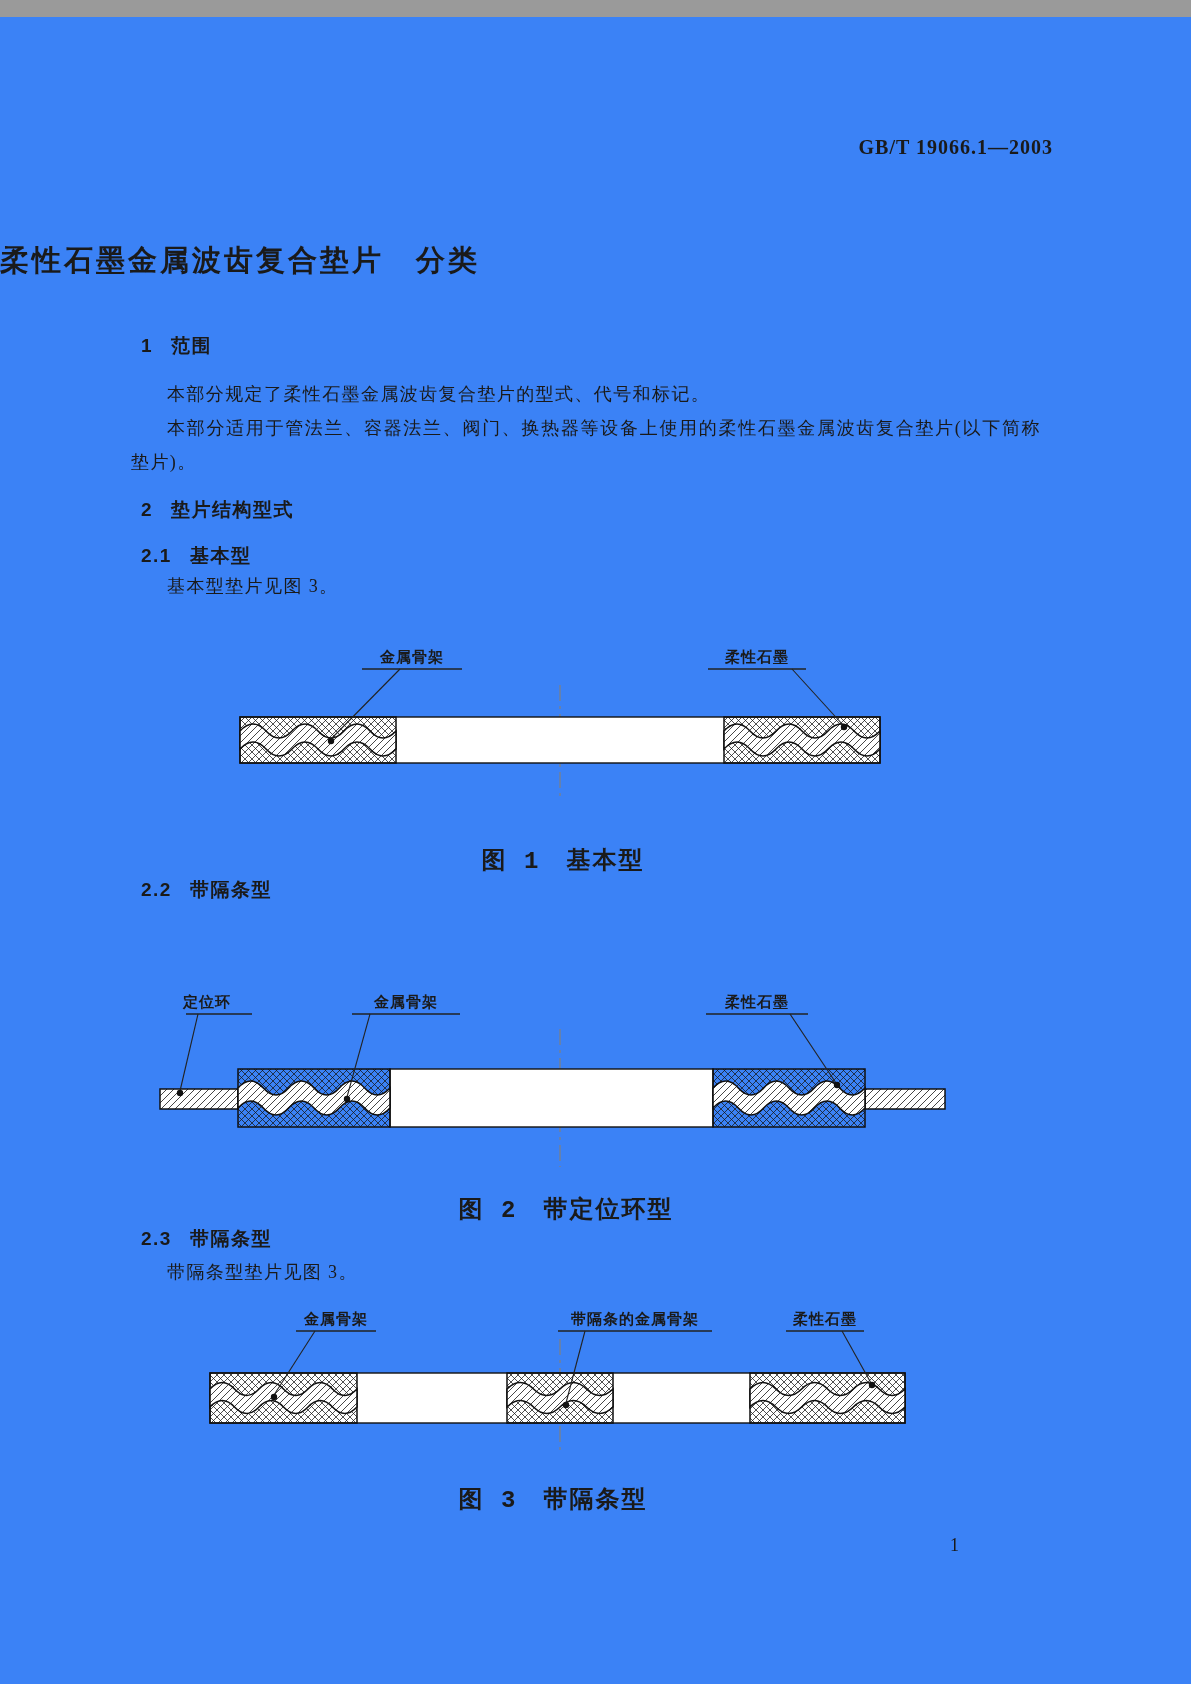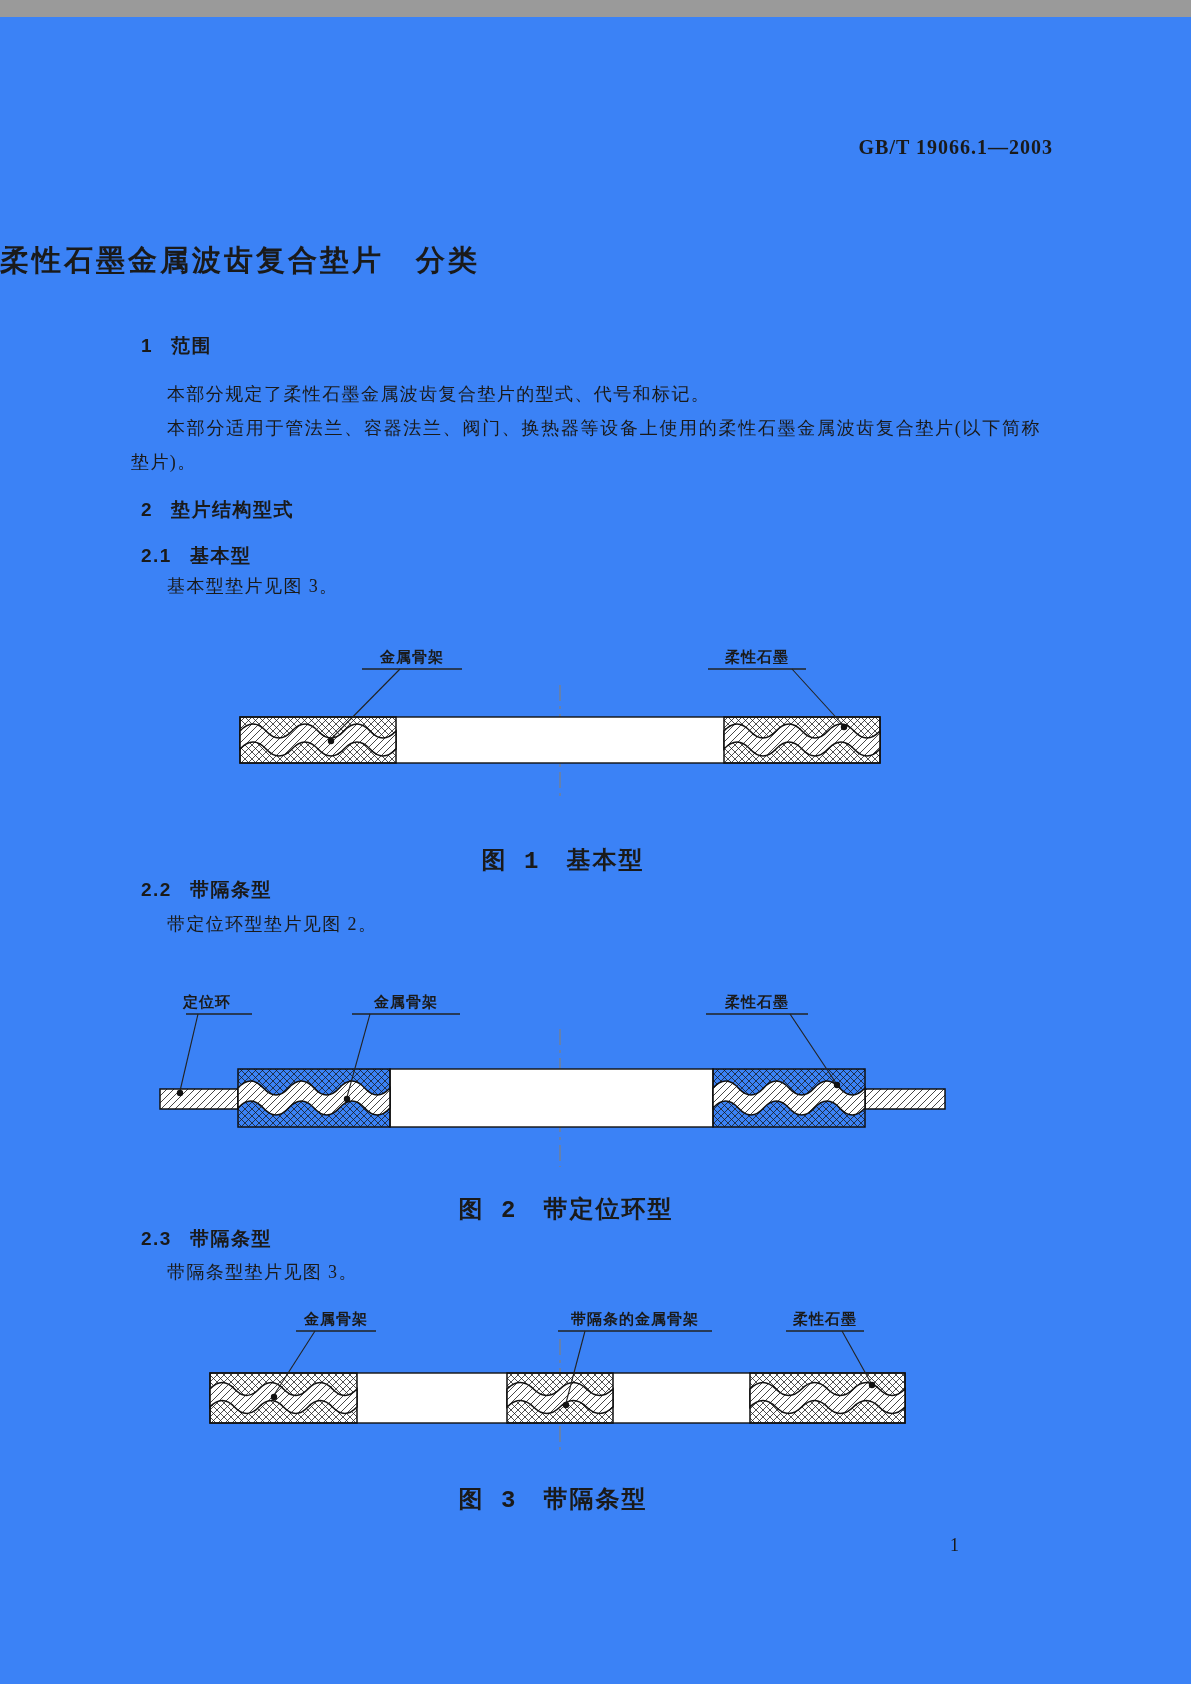--- a/index.html
+++ b/index.html
@@ -98,21 +98,20 @@
     <path class="ld" d="M792,652 L843,708"></path>
     <circle class="dot" cx="844" cy="710" r="3.2"></circle>
   </svg>
   <div class="figlabel" style="left:412px;top:631px">金属骨架</div>
   <div class="figlabel" style="left:757px;top:631px">柔性石墨</div>
   <div class="figcap" style="left:563px;top:827px">图 1　基本型</div>
 
   <div class="sec" style="top:860px">
     <span class="num">2.2</span><span>带隔条型</span>
   </div>
-  <p class="para" style="top:890px">带定位环型垫片见图 2。</p>
 
   <svg class="fig-svg" style="left:140px;top:950px" width="910" height="260" viewBox="140 950 910 260">
     <defs>
       <pattern id="xh2" width="7" height="7" patternUnits="userSpaceOnUse">
         <path d="M0,7 L7,0 M-1,1 L1,-1 M6,8 L8,6 M0,0 L7,7 M-1,6 L1,8 M6,-1 L8,1" stroke="#161616" stroke-width="0.75" fill="none"></path>
       </pattern>
       <pattern id="dh2" width="7" height="7" patternUnits="userSpaceOnUse">
         <rect width="7" height="7" fill="#ffffff"></rect>
         <path d="M0,7 L7,0 M-1,1 L1,-1 M6,8 L8,6" stroke="#161616" stroke-width="0.8" fill="none"></path>
       </pattern>

